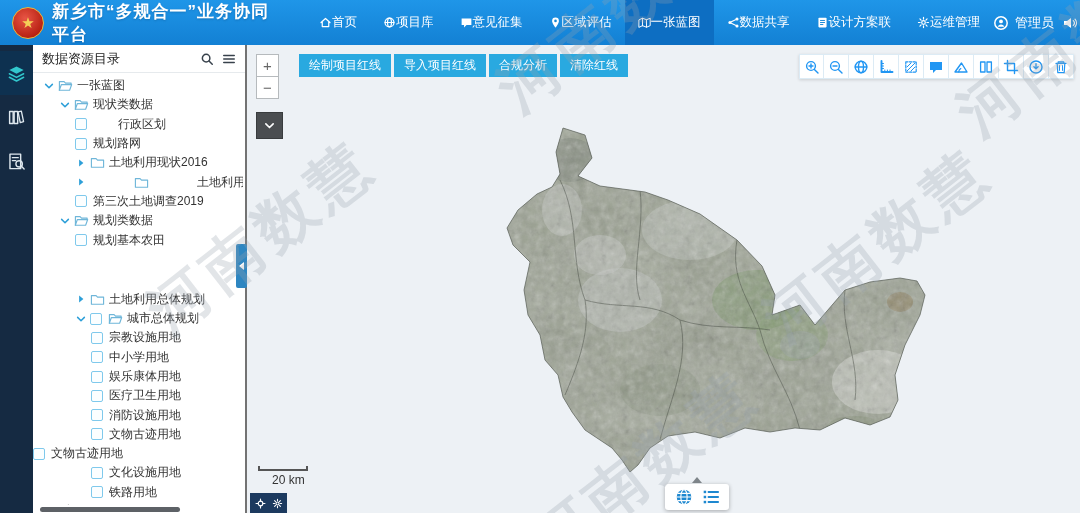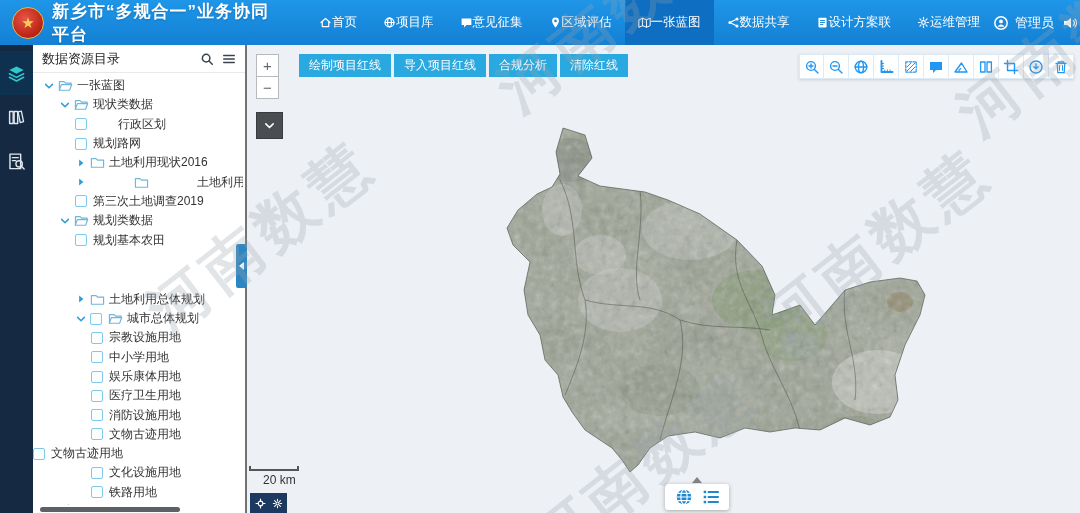--- a/index.html
+++ b/index.html
@@ -57,21 +57,21 @@
            display:flex;align-items:center;justify-content:center;cursor:pointer;z-index:12;}
   .chevbtn .ic{width:13px;height:13px;color:#fff;stroke-width:2;}
   .redbar{position:absolute;left:52px;top:9px;display:flex;gap:3px;z-index:12;}
   .redbar button{background:#29a9e0;color:#fff;font-size:12px;height:23px;padding:0 10px;border:none;cursor:pointer;
                  font-family:inherit;}
   .tools{position:absolute;right:6px;top:9px;display:flex;z-index:12;box-shadow:0 1px 3px rgba(0,0,0,.15);}
   .tool{width:25px;height:25px;background:#fff;border:1px solid #dcebf5;border-left:none;box-sizing:border-box;
         display:flex;align-items:center;justify-content:center;cursor:pointer;color:#2196f3;}
   .tool:first-child{border-left:1px solid #dcebf5;}
   .tool .ic{width:16px;height:16px;stroke-width:1.4;}
-  .scalebar{position:absolute;left:2px;bottom:26px;z-index:12;}
+  .scalebar{position:absolute;left:11px;bottom:26px;z-index:12;}
   .scaleline{width:50px;height:5px;border:2px solid #555;border-top:none;box-sizing:border-box;}
   .scalelabel{font-size:12px;color:#333;margin:2px 0 0 14px;}
   .posbox{position:absolute;left:3px;bottom:0;width:37px;height:20px;background:#1c3a5f;z-index:12;
           display:flex;align-items:center;justify-content:center;gap:6px;}
   .posbox .ic{width:11px;height:11px;color:#fff;stroke-width:1.6;cursor:pointer;}
   .pill{position:absolute;left:418px;bottom:3px;width:64px;height:26px;background:#fff;border-radius:3px;z-index:12;
         box-shadow:0 1px 4px rgba(0,0,0,.3);display:flex;align-items:center;justify-content:center;gap:9px;}
   .pill .ic{width:18px;height:18px;color:#1e88d0;cursor:pointer;}
   .pill .up{position:absolute;top:-7px;left:50%;margin-left:-5px;width:0;height:0;
             border-left:5px solid transparent;border-right:5px solid transparent;border-bottom:6px solid #7e8489;}

